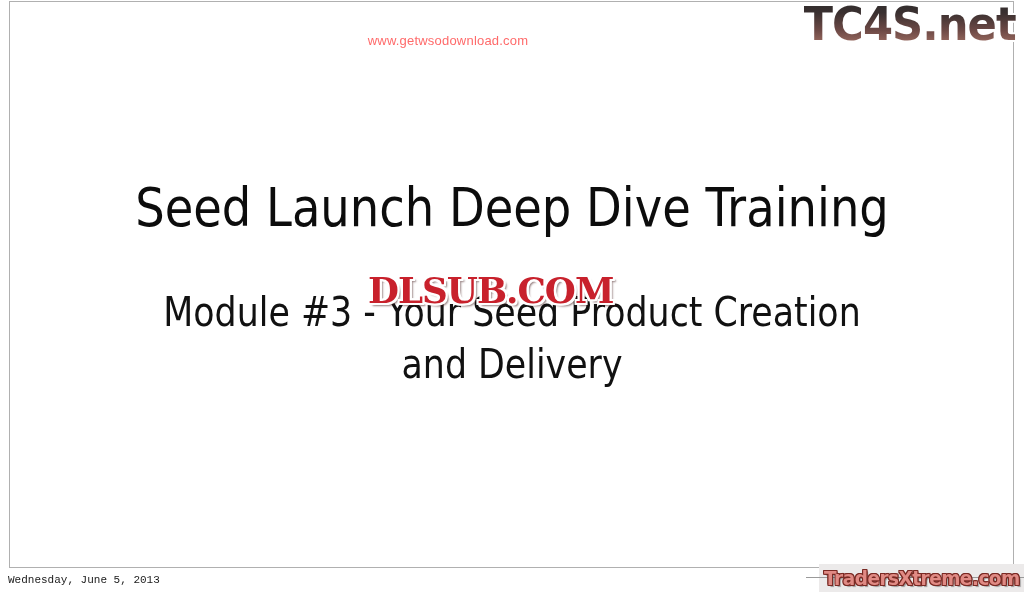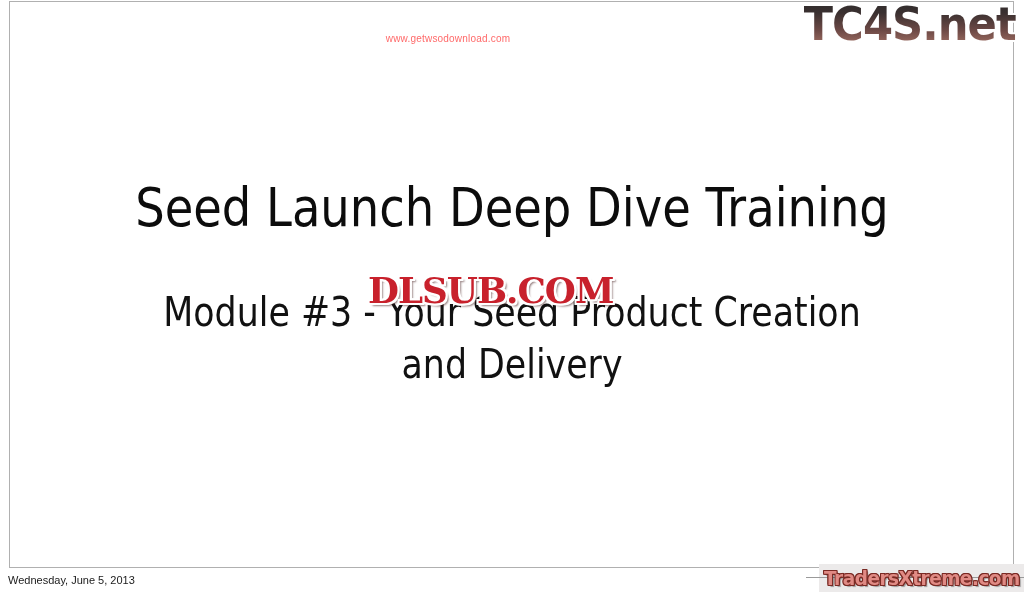--- a/index.html
+++ b/index.html
@@ -37,21 +37,21 @@
   }
 
   
   #top-url {
     position: absolute;
     left: 0;
     top: 33px;
     width: 896px;
     text-align: center;
     font-family: "Liberation Sans", sans-serif;
-    font-size: 10px;
+    font-size: 13px;
     letter-spacing: 0.2px;
     color: #ff6a6a;
     white-space: nowrap;
   }
 
   
   #tc4s-logo {
     position: absolute;
     right: 8px;
     top: -4px;
@@ -128,21 +128,21 @@
        2px 0 0 #ffffff, -2px 0 0 #ffffff, 0 2px 0 #ffffff, 0 -2px 0 #ffffff,
        2px 2px 0 #ffffff, -2px -2px 0 #ffffff, 2px -2px 0 #ffffff, -2px 2px 0 #ffffff,
        3px 3px 2px rgba(60,20,20,0.55);
   }
 
   
   #footer-date {
     position: absolute;
     left: 8px;
     top: 574px;
-    font-family: Liberation Sans, sans-serif;
+    font-family: Liberation Mono, monospace;
     font-size: 11px;
     color: #1a1a1a;
     white-space: nowrap;
   }
 
   #footer-watermark {
     position: absolute;
     right: 4px;
     top: 566px;
     font-family: "DejaVu Sans", sans-serif;

